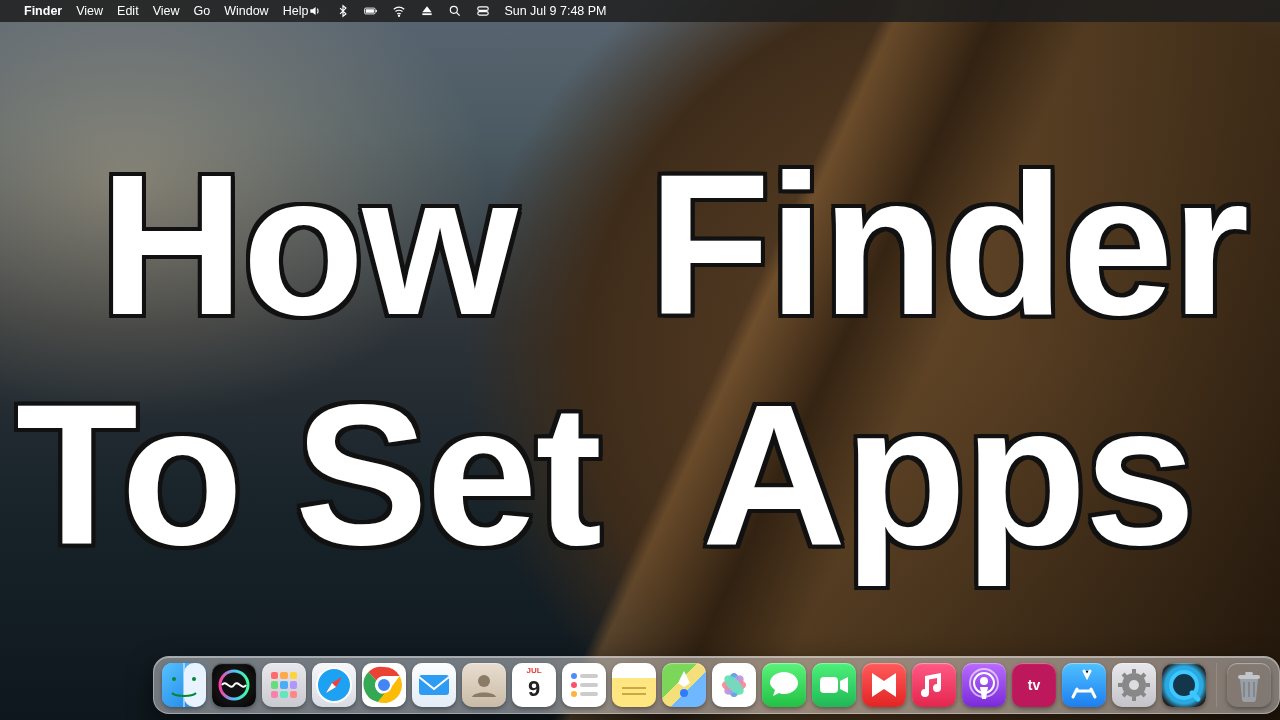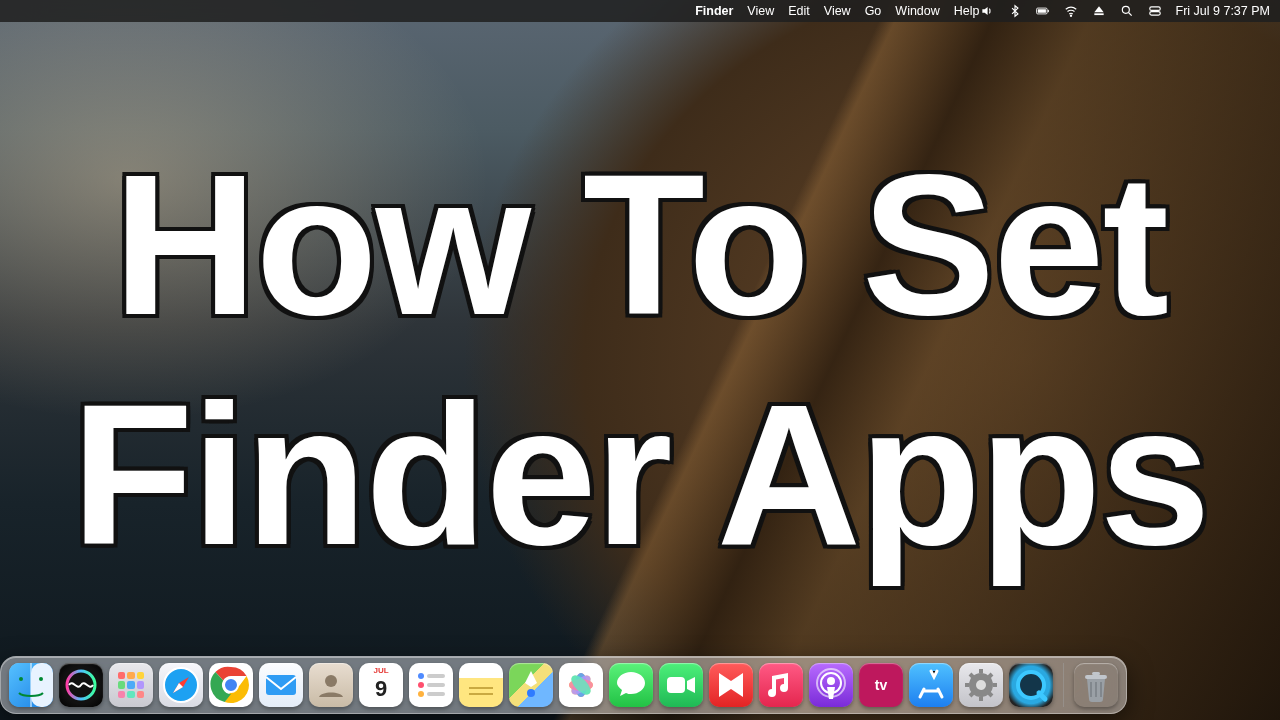--- a/index.html
+++ b/index.html
@@ -17,36 +17,36 @@
   .wallpaper::after{
     content:""; position:absolute; inset:0;
     background:
       linear-gradient(115deg, transparent 55%, rgba(140,100,55,.5) 56%, rgba(45,30,15,.8) 62%, rgba(90,65,35,.6) 68%, rgba(30,20,10,.9) 100%);
   }
 
   
   .menubar {
     position: absolute; top:0; left:0; right:0; height:22px;
     background: rgba(30,30,30,.85);
-    display:flex; align-items:center; justify-content:flex-end;
+    display:flex; align-items:center; justify-content:flex-start;
     padding:0 10px; color:#fff; font-size:12.5px;
     backdrop-filter: blur(20px);
   }
   .menubar .left, .menubar .right { display:flex; align-items:center; gap:14px; }
   .menubar .left .app { font-weight:600; }
   .menubar .left span, .menubar .right span { cursor:default; }
   .apple-logo { font-size:14px; line-height:1; }
   .menubar .right { gap:14px; }
   .status-icon svg { width:14px; height:14px; display:block; }
   .status-icon { display:flex; align-items:center; }
 
   
   .overlay {
     position:absolute; inset:0;
-    display:flex; flex-direction:column; justify-content:center; align-items:center;
+    display:flex; flex-direction:row; justify-content:center; align-items:center;
     gap:0;
   }
   .overlay .line {
     font-family: Arial, Helvetica, sans-serif;
     font-weight: 900;
     color:#fff;
     -webkit-text-stroke: 6px #111;
     paint-order: stroke fill;
     font-size: 200px;
     line-height: 1.15;
@@ -56,21 +56,21 @@
   
   .overlay .line {
     text-shadow:
       -4px -4px 0 #111, 4px -4px 0 #111, -4px 4px 0 #111, 4px 4px 0 #111,
       -4px 0 0 #111, 4px 0 0 #111, 0 -4px 0 #111, 0 4px 0 #111;
   }
 
   
   .dock-wrap {
     position:absolute; left:0; right:0; bottom:6px;
-    display:flex; justify-content:flex-start;margin-top:28px;
+    display:flex; justify-content:flex-end;margin-top:28px;
   }
   .dock {
     height:58px; padding:4px 8px;
     background: rgba(240,240,245,.45);
     border:1px solid rgba(255,255,255,.35);
     border-radius:16px;
     display:flex; align-items:center; gap:6px;
     backdrop-filter: blur(30px) saturate(160%);
     box-shadow: 0 8px 25px rgba(0,0,0,.5), inset 0 1px 0 rgba(255,255,255,.4);
   }
@@ -176,21 +176,21 @@
           <circle cx="10" cy="10" r="6"></circle>
           <path d="M15 15l5 5"></path>
         </svg>
     </span>
     <span class="status-icon">
       <svg viewBox="0 0 24 24" fill="none" stroke="#fff" stroke-width="2">
           <rect x="3" y="5" width="18" height="6" rx="3"></rect>
           <rect x="3" y="13" width="18" height="6" rx="3"></rect>
         </svg>
     </span>
-    <span>Fri Jul 9  7:37 PM</span>
+    <span>Sun Jul 9  7:48 PM</span>
   </div>
 </div>
 
 <div class="overlay">
   <div class="line">How To Set</div>
   <div class="line">Finder Apps</div>
 </div>
 
 <div class="dock-wrap">
   <div class="dock">

